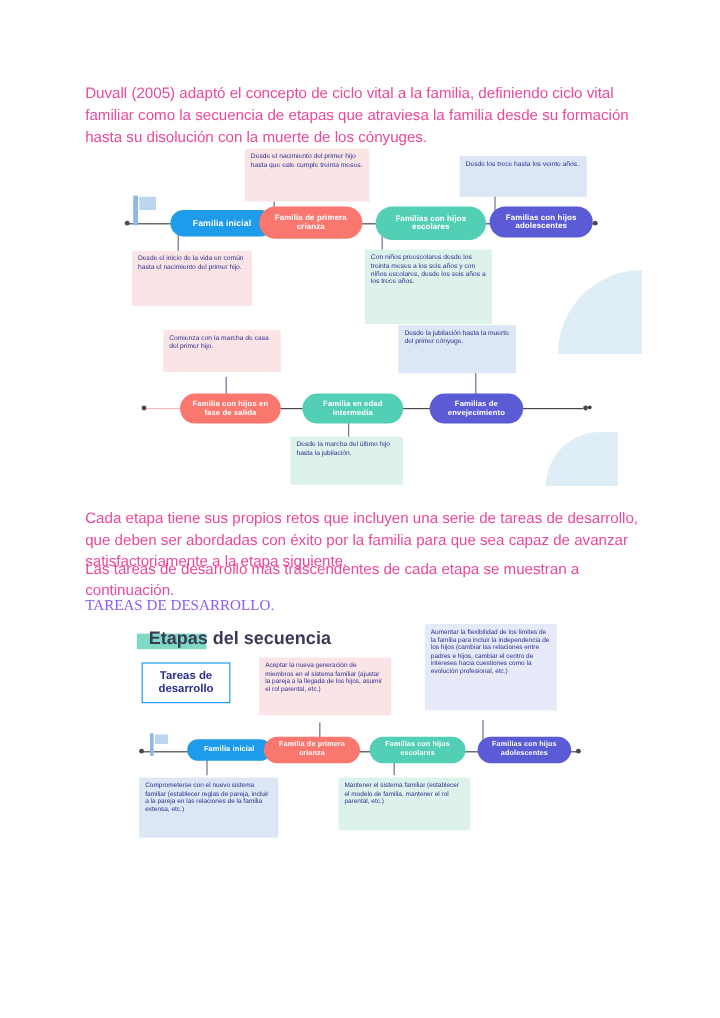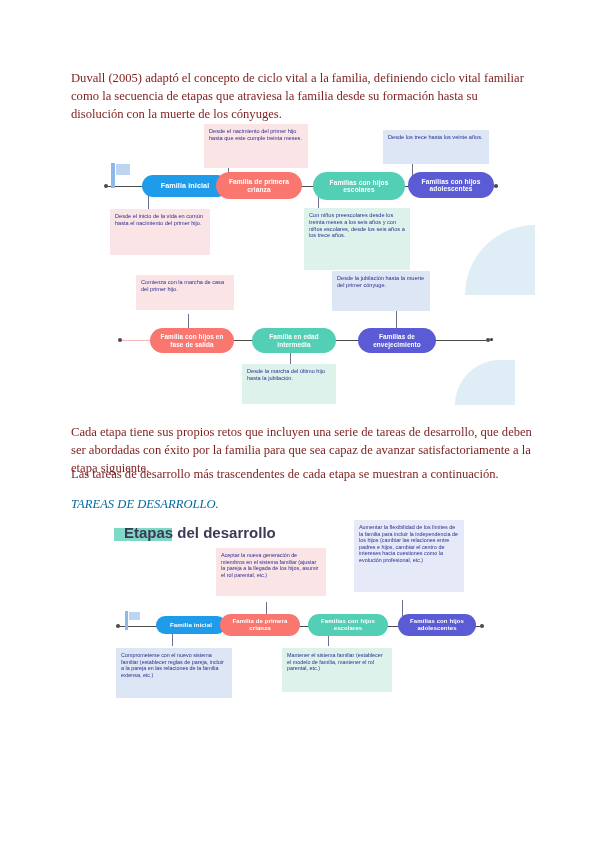--- a/index.html
+++ b/index.html
@@ -12,36 +12,35 @@
     color: #231f20;
     position: relative;
     overflow: hidden;
   }
 
   .page { position: relative; width: 600px; height: 848px; }
 
   
   .para {
     position: absolute;
-    font-family: Liberation Serif, serif;
+    font-family: Liberation Sans, sans-serif;
     font-size: 12.6px;
     line-height: 1.42;
-    color: #7f1d1d;
+    color: #ec4899;
     text-align: left;
   }
   .para-intro { left: 71px; top: 70px; width: 460px; }
   .para-mid   { left: 71px; top: 424px; width: 462px; }
   .para-mid2  { left: 71px; top: 466px; width: 462px; }
   .heading-it {
     position: absolute;
     left: 71px; top: 497px;
     font-family: "Liberation Serif", serif;
-    font-style: italic;
     font-size: 12.6px;
-    color: #0369a1;
+    color: #8b5cf6;
   }
 
   
   .diagram { position: absolute; }
   #diagram-1 { left: 100px; top: 118px; width: 400px; height: 295px; }
   #diagram-2 { left: 110px; top: 520px; width: 380px; height: 200px; }
 
   
   .node {
     position: absolute;
@@ -202,22 +201,25 @@
     <div class="bullet-dot" style="left:390px; top:220px;"></div>
   </div>
 
   <div class="para para-mid2">Las tareas de desarrollo más trascendentes de cada etapa se muestran a continuación.</div>
   <div class="para para-mid">Cada etapa tiene sus propios retos que incluyen una serie de tareas de desarrollo, que deben ser abordadas con éxito por la familia para que sea capaz de avanzar satisfactoriamente a la etapa siguiente.</div>
   <div class="heading-it">TAREAS DE DESARROLLO.</div>
 
   <div class="diagram" id="diagram-2">
 
     <div class="d2-title-hl" style="left:4px; top:8px; width:58px; height:13px;"></div>
-    <div class="d2-title" style="left:14px; top:4px;">Etapas del desarrollo</div>
-
+    <div class="d2-title" style="left:14px; top:4px;">Etapas del secuencia</div>
+
+    <div class="d2-box" style="left:8px; top:32px; width:74px; height:34px;">
+      <span>Tareas de desarrollo</span>
+    </div>
 
     <svg class="flag" style="left:14px; top:90px;" width="18" height="20" viewBox="0 0 18 20">
       <rect x="1" y="1" width="3" height="19" fill="#8fb8e8"></rect>
       <path d="M5 2 H16 V10 H5 Z" fill="#bcd6f2"></path>
     </svg>
 
     <div class="hline" style="left:8px; top:106px; width:364px;"></div>
     <div class="dot" style="left:6px; top:104px;"></div>
     <div class="dot" style="left:370px; top:104px;"></div>
 

